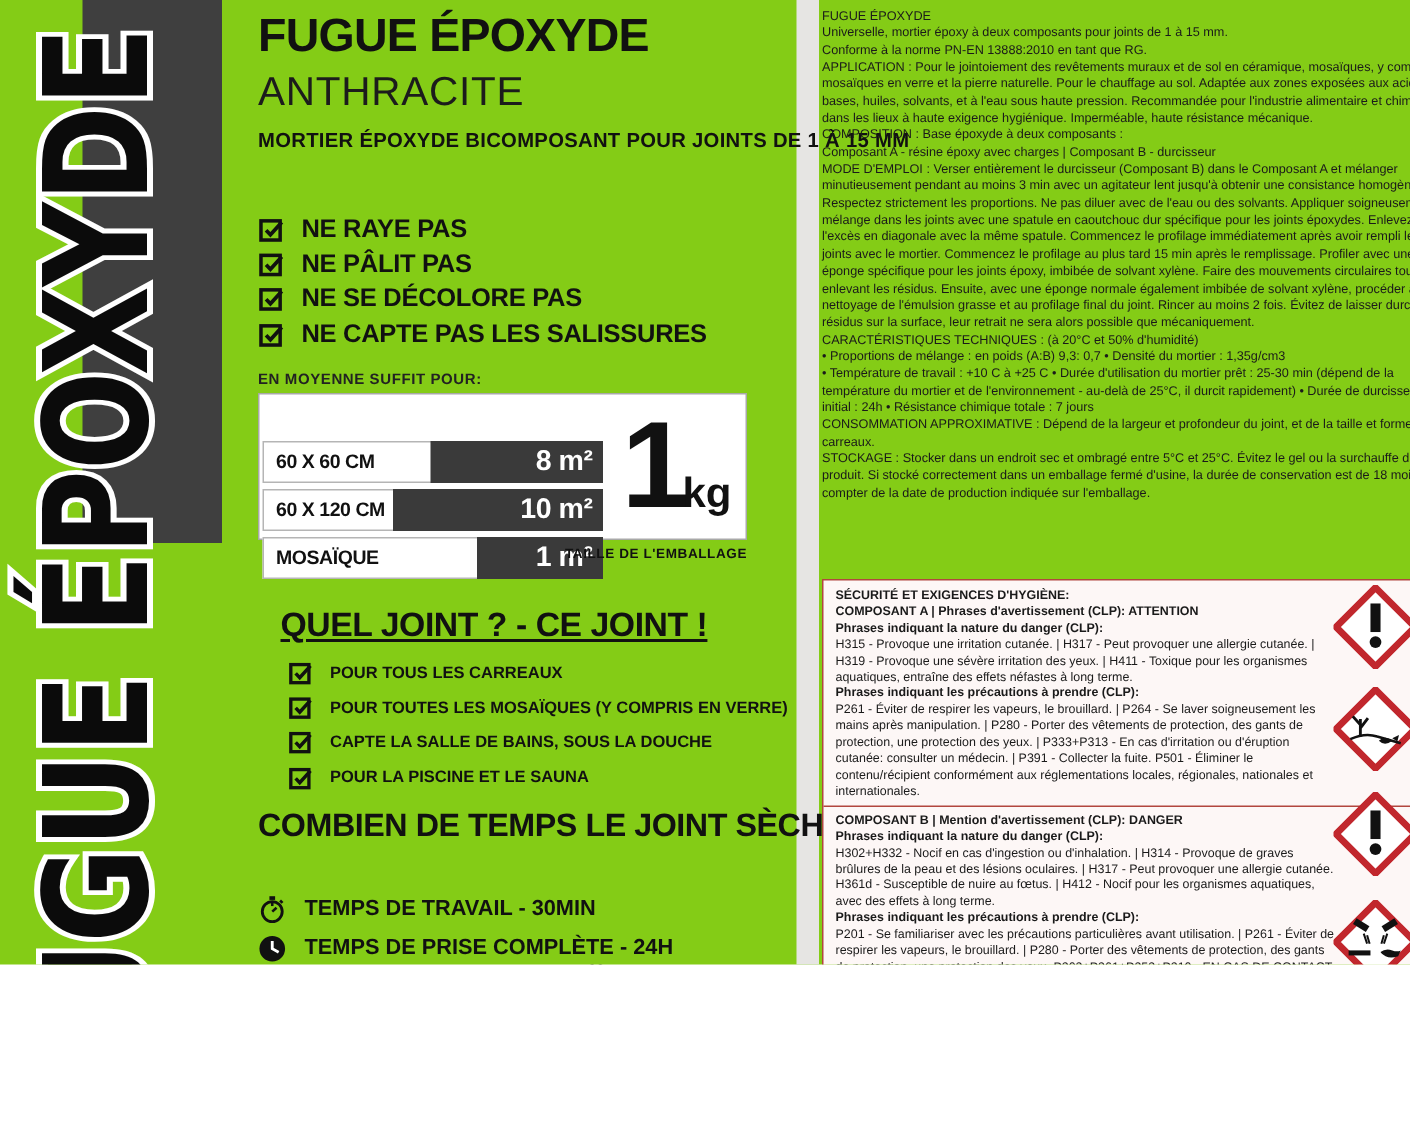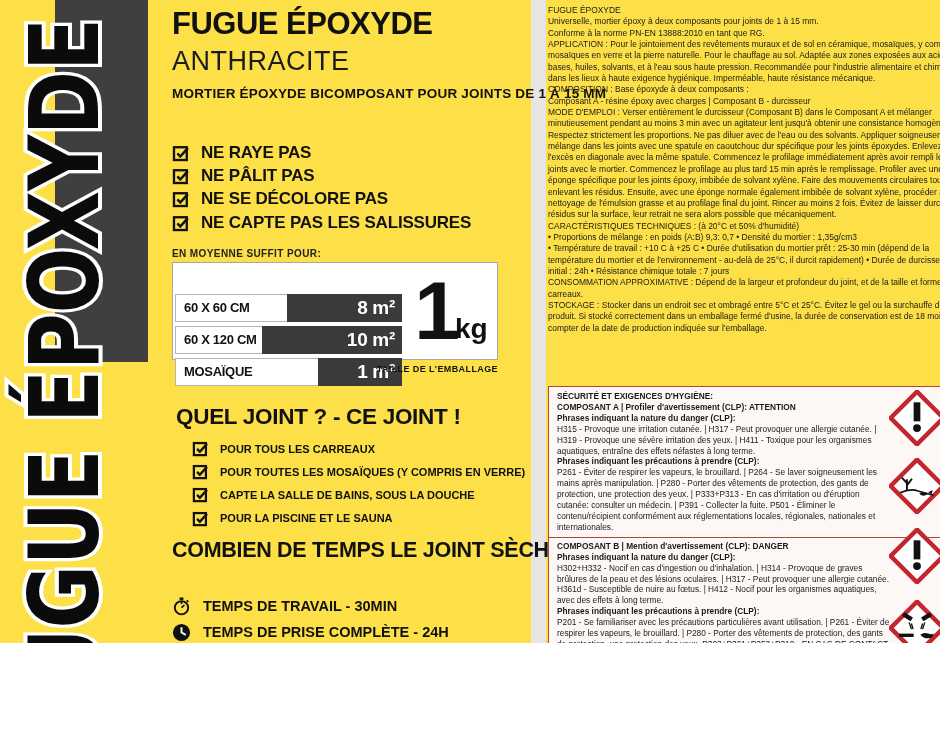--- a/index.html
+++ b/index.html
@@ -1,17 +1,17 @@
 <!DOCTYPE html>
 <html><head>
 <meta charset="utf-8">
 <style>
   html,body{margin:0;padding:0;}
   body{width:940px;height:747px;overflow:hidden;background:#fff;font-family:"Liberation Sans",sans-serif;color:#111;}
-  #page{position:absolute;left:0;top:0;width:940px;height:643px;overflow:hidden;background:#fde047;}
+  #page{position:absolute;left:0;top:0;width:940px;height:643px;overflow:hidden;background:#84cc16;}
   .abs{position:absolute;}
 
   
   #banner-bar{left:55px;top:0;width:93px;height:362px;background:#3f3f3f;}
   #banner-svg{left:0;top:0;width:160px;height:747px;}
   #banner-svg text{font-family:"DejaVu Sans",sans-serif;font-weight:bold;fill:#0b0b0b;stroke:#fff;stroke-width:8px;paint-order:stroke fill;}
 
   #col-strip{left:531px;top:0;width:15px;height:747px;background:#e6e5e3;}
 
   
@@ -32,21 +32,21 @@
   .cov-row{position:absolute;left:2px;width:227px;height:28px;border:1px solid #b5b5b5;box-sizing:border-box;background:#fff;margin-top:28px;}
   .cov-row .lbl{position:absolute;left:8px;top:0;line-height:26px;font-size:13px;font-weight:800;letter-spacing:-.3px;}
   .cov-bar{position:absolute;top:-1px;bottom:-1px;right:-1px;background:#3a3a3a;}
   .cov-bar .val{position:absolute;right:7px;top:0;bottom:0;display:flex;align-items:center;color:#fff;font-size:19px;font-weight:800;letter-spacing:-.3px;}
   #kg-cell{position:absolute;left:234px;top:0;right:2px;bottom:0;display:flex;align-items:center;justify-content:center;}
   #kg-cell .one{font-size:82px;font-weight:800;letter-spacing:-5px;line-height:.85;}
   #kg-cell .kg{font-size:28px;font-weight:800;align-self:flex-end;margin-bottom:14px;}
   .cov-caption{left:172px;top:364px;width:326px;text-align:right;font-size:9px;font-weight:600;letter-spacing:.4px;}
 
   .h2{font-weight:800;letter-spacing:-.3px;}
-  #h-joints{left:176px;top:404px;font-size:22.5px;}
+  #h-joints{left:187px;top:404px;font-size:22.5px;text-decoration:underline;}
   #h-dry{left:172px;top:538px;font-size:21.5px;}
   #dry-list{left:172px;top:569px;margin-top:24px;}
   #dry-list li{height:26px;font-size:14.5px;font-weight:700;display:flex;align-items:center;gap:12px;}
 
   
   #ce-group{left:336px;top:646px;width:64px;height:52px;}
   #ce-sup{left:392px;top:642px;font-size:10px;font-weight:700;}
   #ce-num{left:345px;top:689px;font-size:7.5px;color:#222;}
   #qr-wrap{left:403px;top:651px;width:88px;height:88px;}
   #barcode{left:248px;top:699px;width:150px;}
@@ -406,21 +406,21 @@
     <p>CARACTÉRISTIQUES TECHNIQUES : (à 20°C et 50% d'humidité)</p>
     <p>• Proportions de mélange : en poids (A:B) 9,3: 0,7 • Densité du mortier : 1,35g/cm3</p>
     <p>• Température de travail : +10 C à +25 C • Durée d'utilisation du mortier prêt : 25-30 min (dépend de la température du mortier et de l'environnement - au-delà de 25°C, il durcit rapidement) • Durée de durcissement initial : 24h • Résistance chimique totale : 7 jours</p>
     <p>CONSOMMATION APPROXIMATIVE : Dépend de la largeur et profondeur du joint, et de la taille et forme des carreaux.</p>
     <p>STOCKAGE : Stocker dans un endroit sec et ombragé entre 5°C et 25°C. Évitez le gel ou la surchauffe du produit. Si stocké correctement dans un emballage fermé d'usine, la durée de conservation est de 18 mois à compter de la date de production indiquée sur l'emballage.</p>
   </div>
 
   <div class="abs" id="safety-box">
     <div class="sb sb-b">SÉCURITÉ ET EXIGENCES D'HYGIÈNE:</div>
     <div id="sb-sec-a">
-      <div class="sb sb-b">COMPOSANT A | Profiler d'avertissement (CLP): ATTENTION</div>
+      <div class="sb sb-b">COMPOSANT A | Phrases d'avertissement (CLP): ATTENTION</div>
       <div class="sb sb-b">Phrases indiquant la nature du danger (CLP):</div>
       <div class="sb">H315 - Provoque une irritation cutanée. | H317 - Peut provoquer une allergie cutanée. | H319 - Provoque une sévère irritation des yeux. | H411 - Toxique pour les organismes aquatiques, entraîne des effets néfastes à long terme.</div>
       <div class="sb sb-b">Phrases indiquant les précautions à prendre (CLP):</div>
       <div class="sb">P261 - Éviter de respirer les vapeurs, le brouillard. | P264 - Se laver soigneusement les mains après manipulation. | P280 - Porter des vêtements de protection, des gants de protection, une protection des yeux. | P333+P313 - En cas d'irritation ou d'éruption cutanée: consulter un médecin. | P391 - Collecter la fuite. P501 - Éliminer le contenu/récipient conformément aux réglementations locales, régionales, nationales et internationales.</div>
     </div>
     <div id="sb-sec-b">
       <div class="sb sb-b">COMPOSANT B | Mention d'avertissement (CLP): DANGER</div>
       <div class="sb sb-b">Phrases indiquant la nature du danger (CLP):</div>
       <div class="sb">H302+H332 - Nocif en cas d'ingestion ou d'inhalation. | H314 - Provoque de graves brûlures de la peau et des lésions oculaires. | H317 - Peut provoquer une allergie cutanée. H361d - Susceptible de nuire au fœtus. | H412 - Nocif pour les organismes aquatiques, avec des effets à long terme.</div>
       <div class="sb sb-b">Phrases indiquant les précautions à prendre (CLP):</div>

